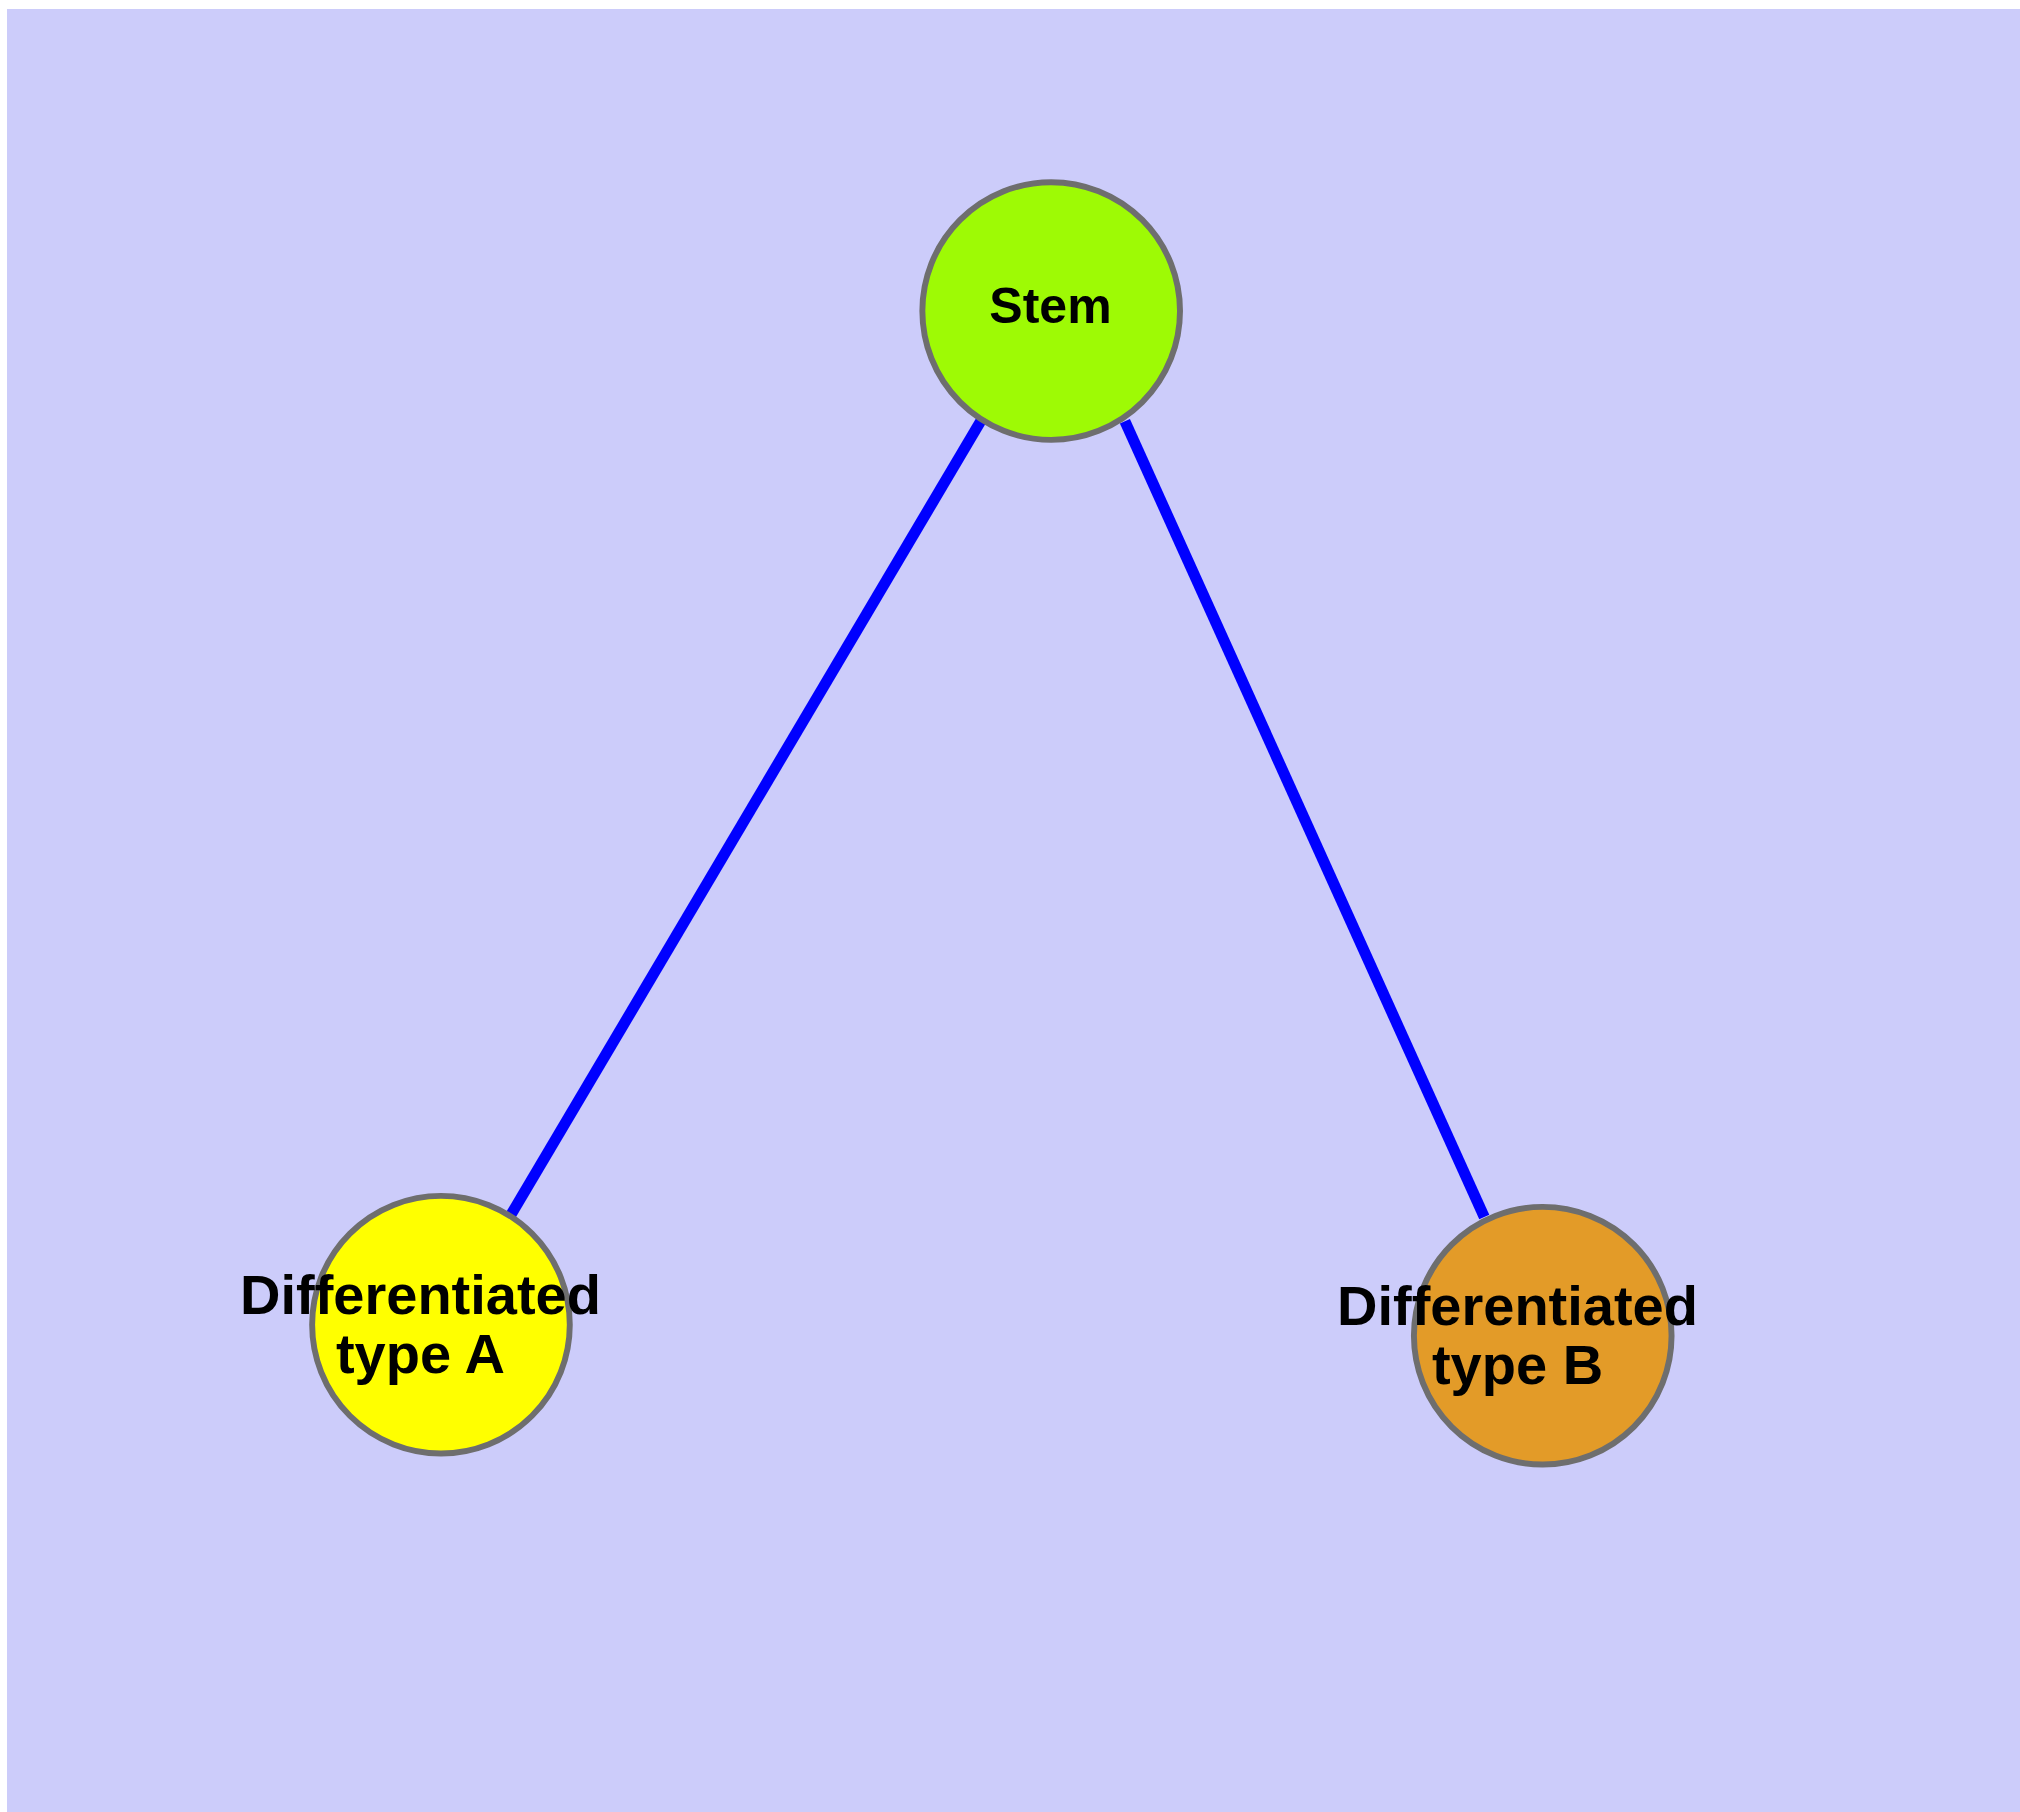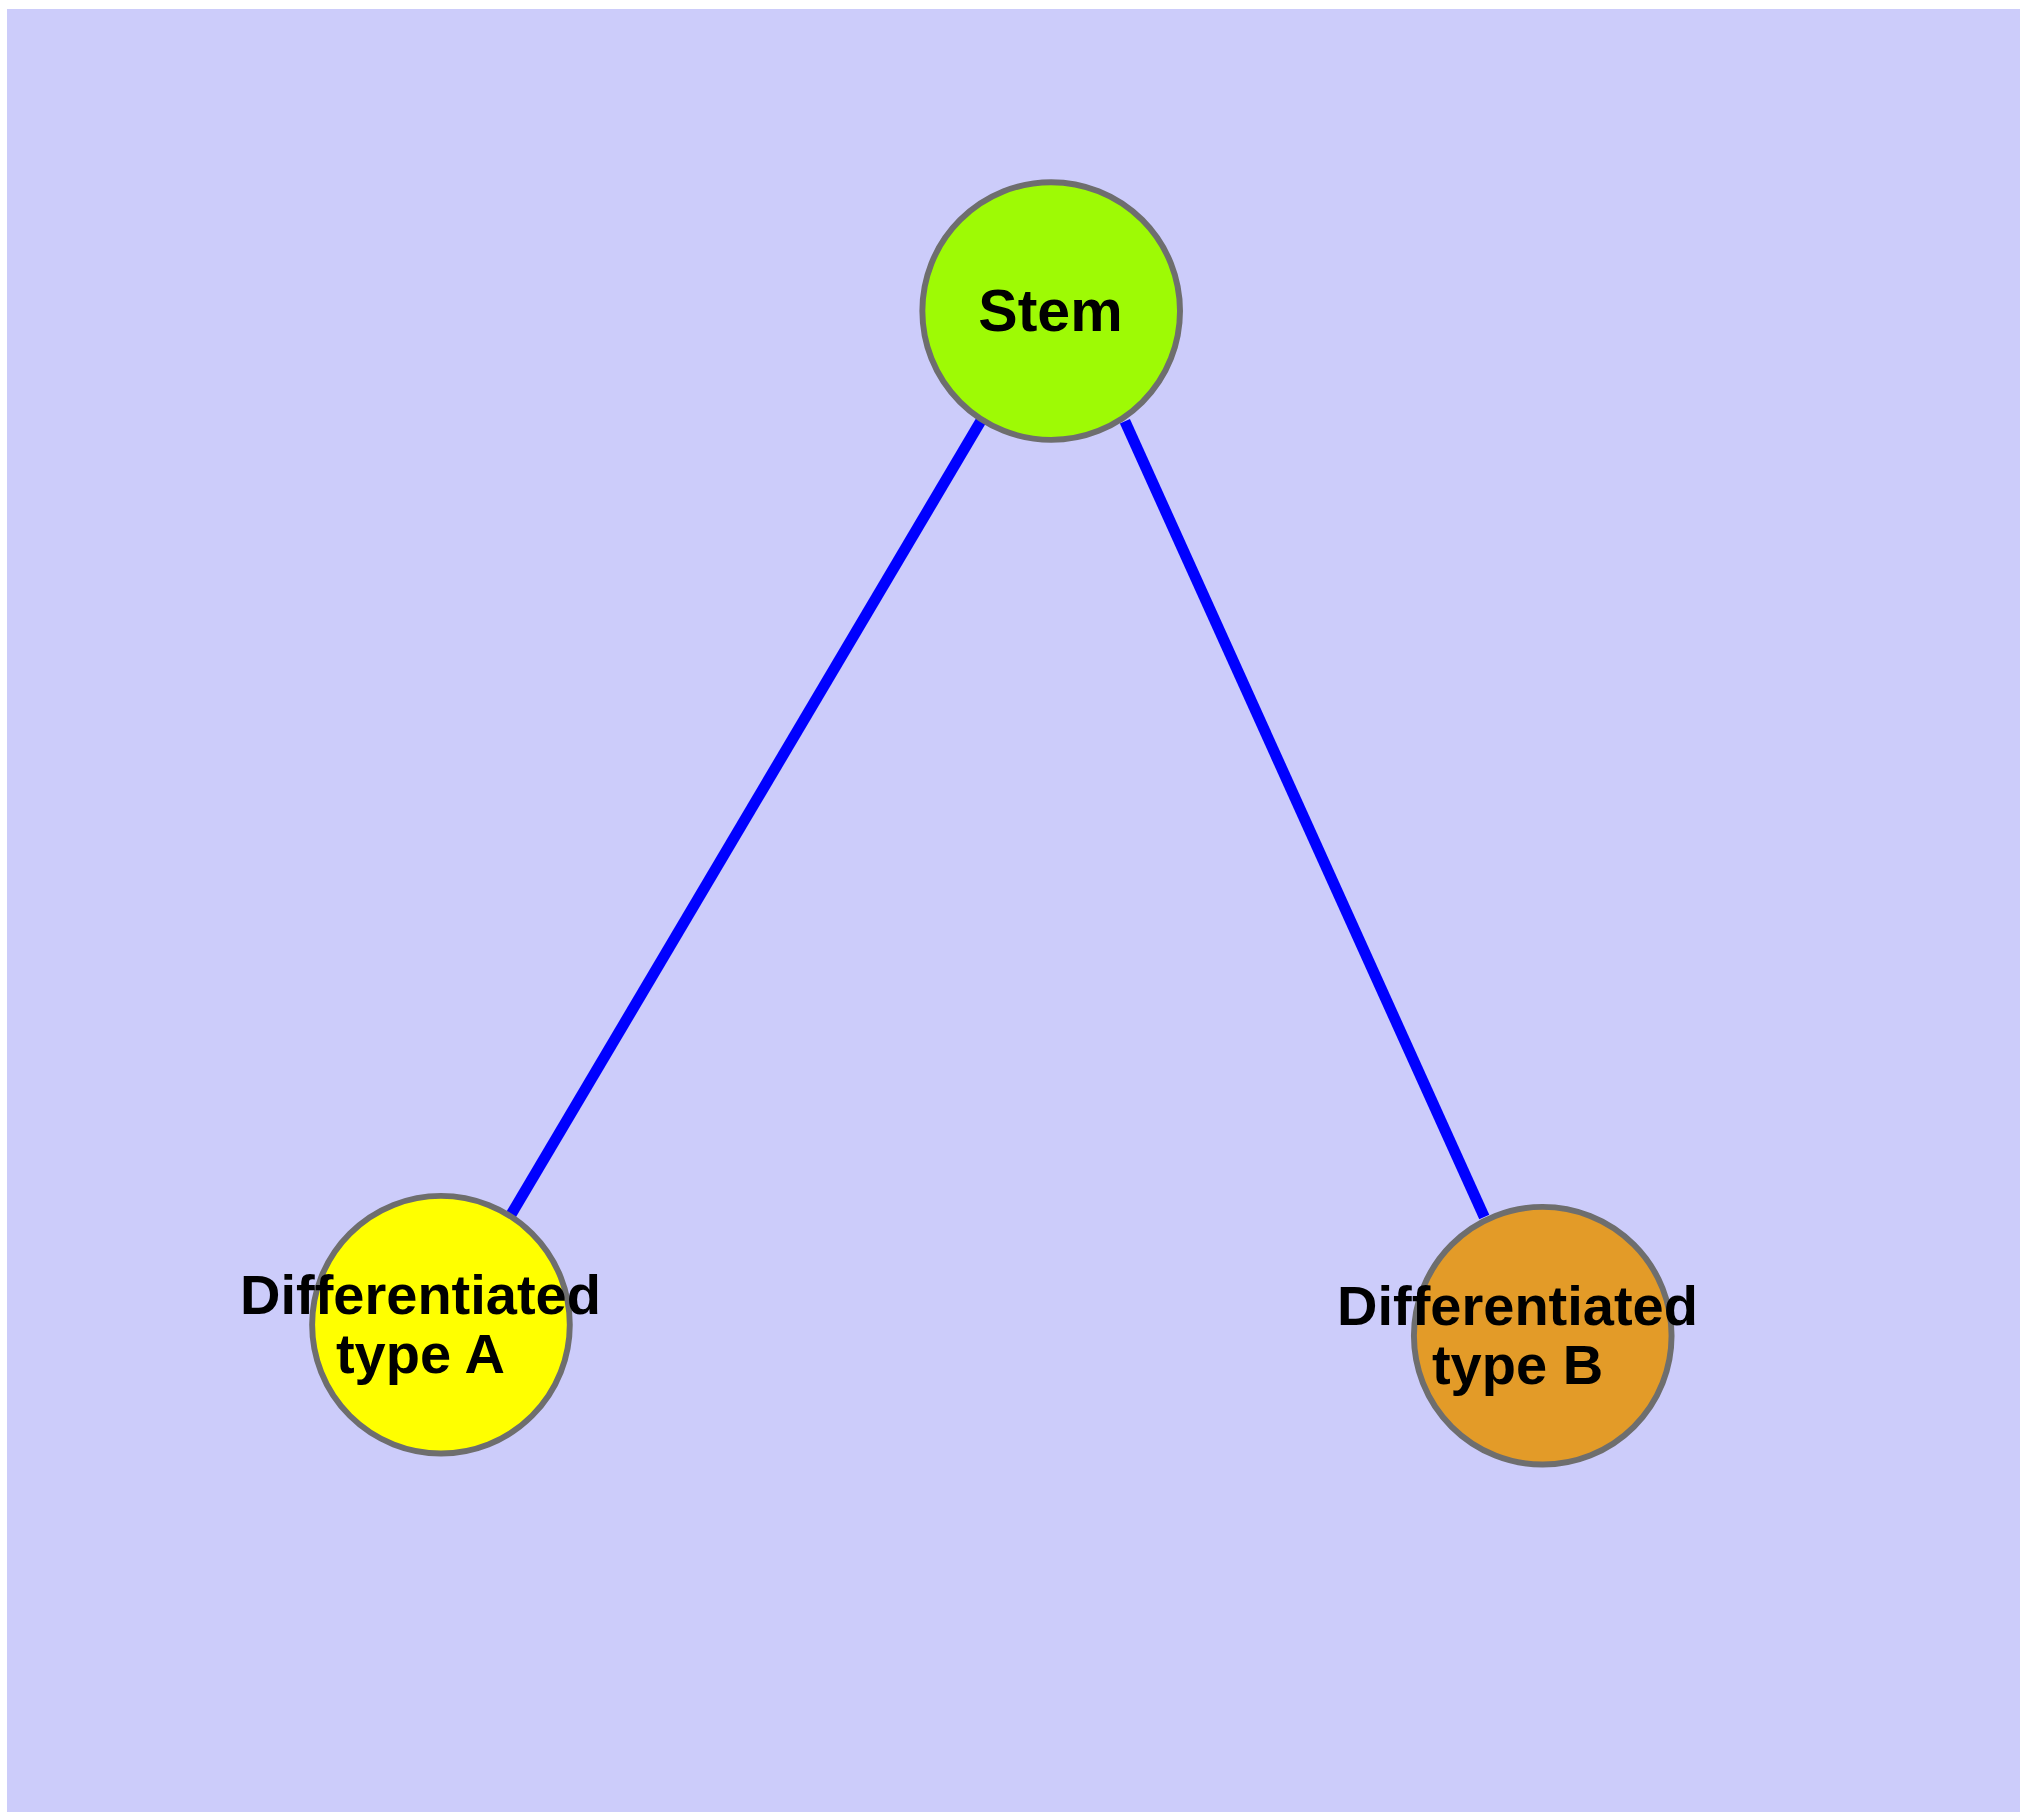--- a/index.html
+++ b/index.html
@@ -54,20 +54,20 @@
       <line id="edge1" x1="1327" y1="497" x2="1751" y2="1436" stroke="#0000ff" stroke-width="13" stroke-linecap="butt"></line>
     </g>
 
     <g>
       <circle id="node0" cx="1240" cy="367" r="152" fill="#9efa05" stroke="#6e6e6e" stroke-width="7"></circle>
       <circle id="node1" cx="520" cy="1563" r="152" fill="#ffff00" stroke="#6e6e6e" stroke-width="7"></circle>
       <circle id="node2" cx="1820" cy="1576" r="152" fill="#e39b28" stroke="#6e6e6e" stroke-width="7"></circle>
     </g>
   </svg>
 
-  <div class="node-label-overlay" id="label0" style="font-size: 59px; color: rgb(0, 0, 0); width: 1017px; left: 542px; top: 280px;">Stem</div>
+  <div class="node-label-overlay" id="label0" style="font-size: 50px; color: rgb(0, 0, 0); width: 1017px; left: 542px; top: 280px;">Stem</div>
   <div class="node-label-overlay" id="label1" style="font-size: 56px; color: rgb(0, 0, 0); width: 1017px; left: -88px; top: 1265px;">Differentiated
 type A</div>
   <div class="node-label-overlay" id="label2" style="font-size: 56px; color: rgb(0, 0, 0); width: 1017px; left: 1009px; top: 1276px;">Differentiated
 type B</div>
 
 </div>
 
 
 </body></html>

